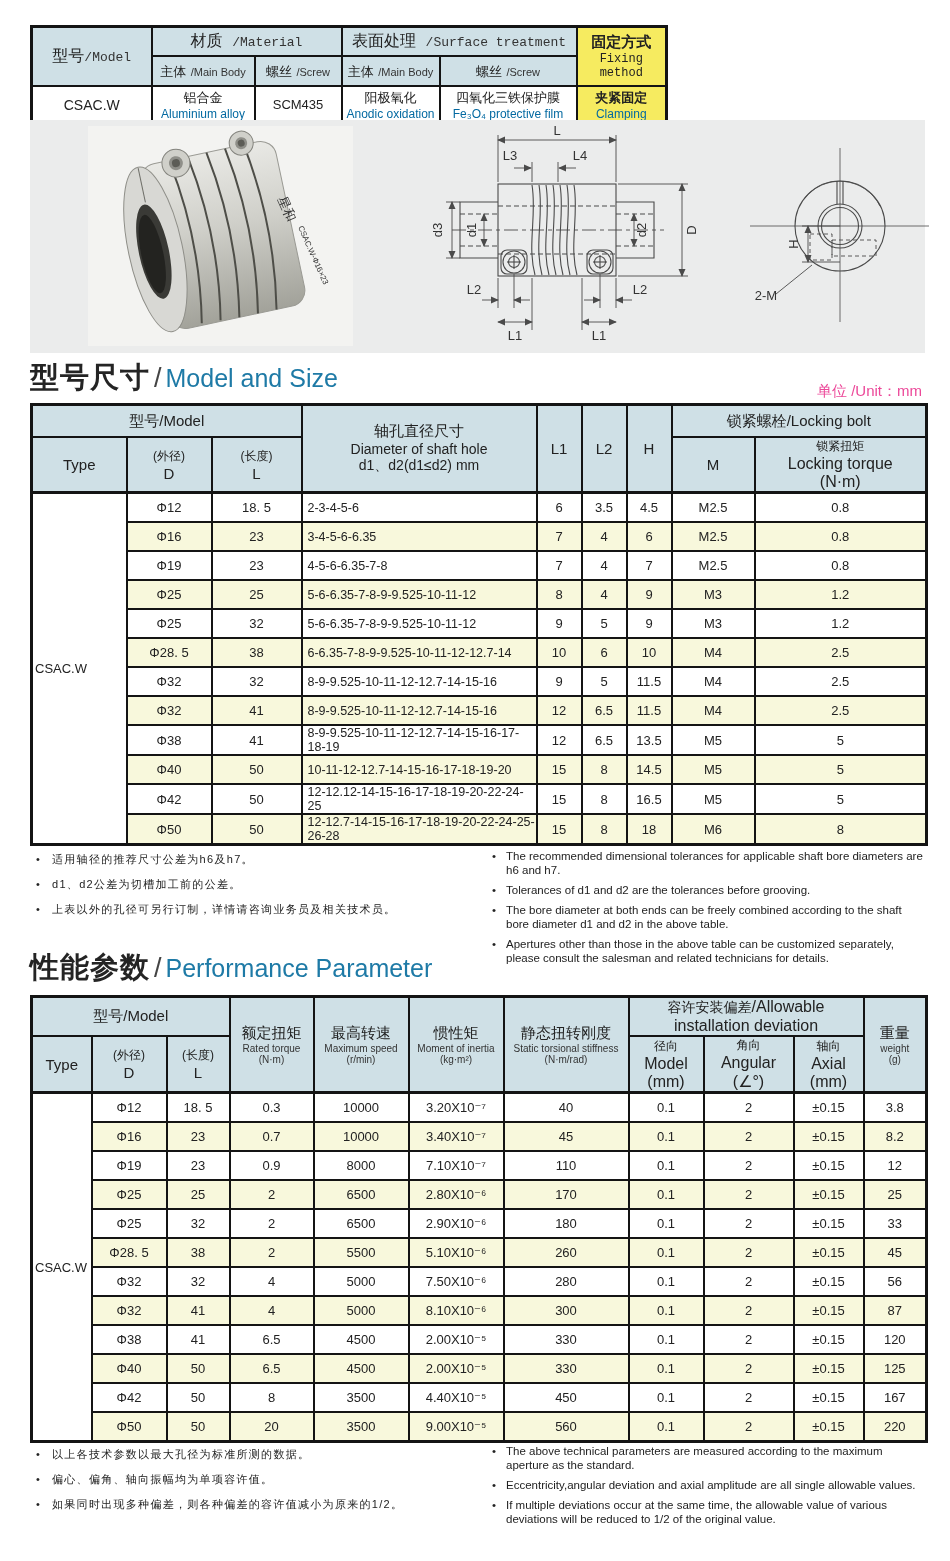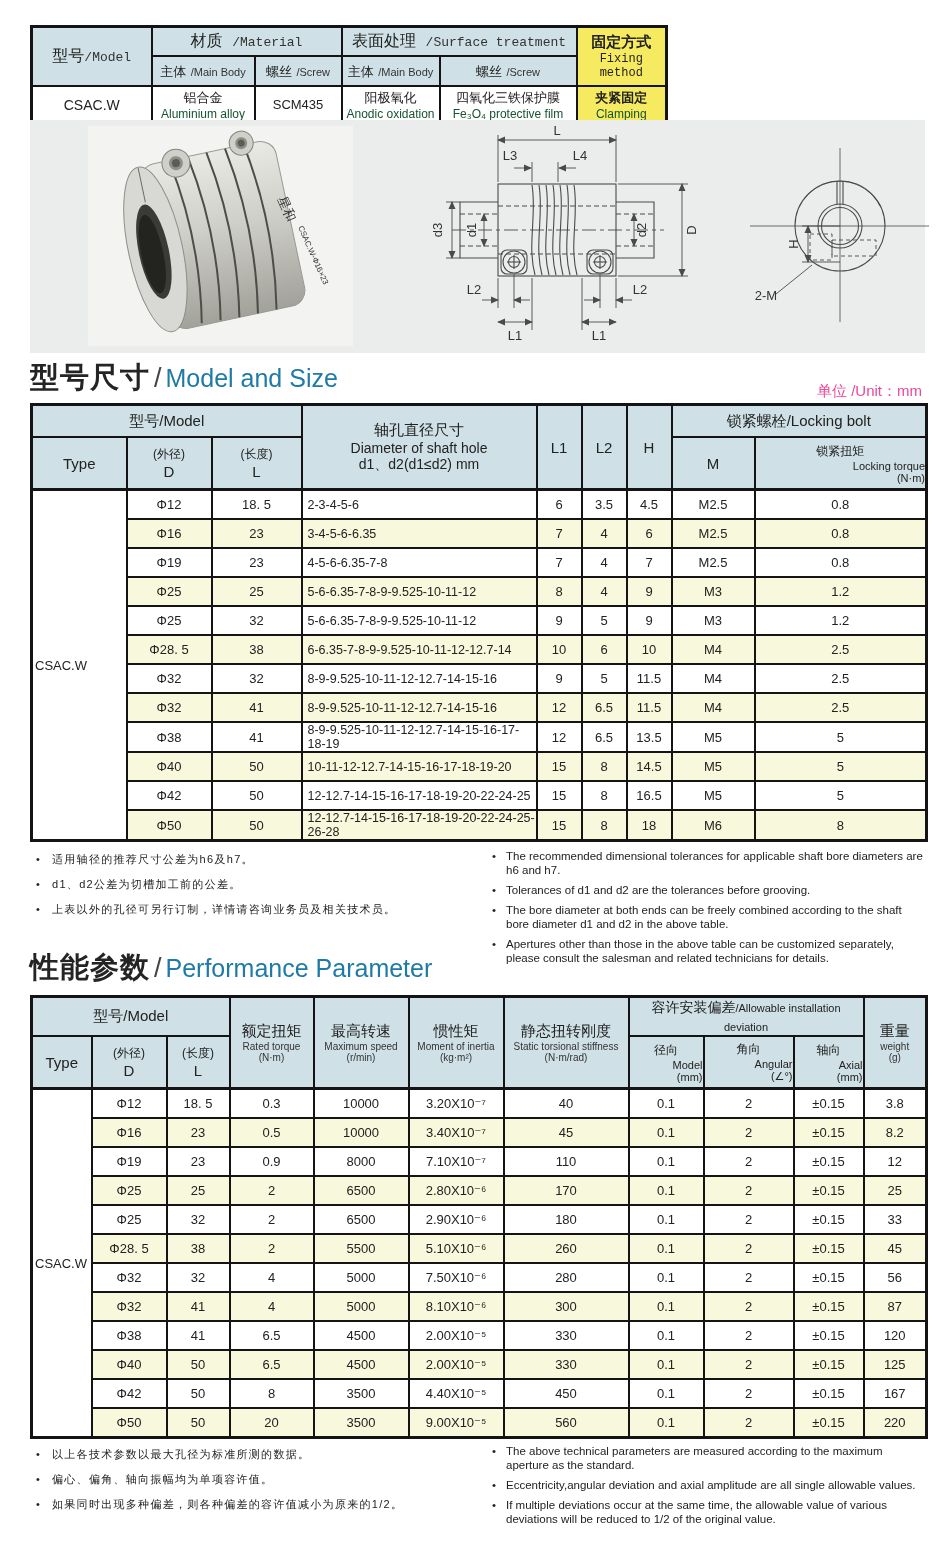--- a/index.html
+++ b/index.html
@@ -16,21 +16,21 @@
   .spec-table tbody td { height:33px; }
   .cnb { font-size:16px; }
   .enb { font-size:13px; color:#333; }
   .cnbs { font-size:13px; }
   .enbs { font-size:11px; color:#333; }
   .fix-head { background:var(--hl,#f6eb60) !important; }
   .fix-head .fx1 { font-size:15px; font-weight:bold; }
   .fix-head .fx2 { font-size:12px; font-weight:normal; }
   td.fix { background:var(--hl,#f6eb60);margin-left:12px; }
   .c1 { font-size:13px; }
-  .c2 { font-size:12px; color:#14532d; }
+  .c2 { font-size:12px; color:#0369a1; }
   .modelname { font-size:14px; }
 
   
   .hero { position:absolute; left:30px; top:120px; width:895px; height:233px; background:#ebecec; }
   .hero svg { position:absolute; }
   #svg-photo { left:58px; top:6px; }
   #svg-side  { left:368px; top:2px; }
   #svg-end   { left:712px; top:14px; }
   svg text { font-family:"Liberation Sans","DejaVu Sans",sans-serif; fill:#333; }
   .dimtxt { font-size:13px; }
@@ -51,21 +51,21 @@
   .data-table thead { border-bottom:3px solid #141414; }
   .data-table tr.hr1 th { height:30px; }
   .data-table tr.hr2 th { height:50px; }
   .data-table td { height:27px; font-size:13px; }
   .data-table tr.alt td { background:var(--alt,#f8f8dc); }
   .data-table td.left { text-align:left; padding-left:5px; font-size:12.5px; }
   .data-table td.type-cell { background:#fff; text-align:left; padding-left:2px; font-size:13px; }
   .h1 { font-size:15px; }
   .h2 { font-size:14px; }
   .hs { font-size:12px; }
-  .hu { font-size:11px;text-align:right; }
+  .hu { font-size:16px; }
   .ph-cn { font-size:15px; }
   .ph-en { font-size:10px; color:#333; }
   #size-table { left:30px; top:403px; width:895px; }
   #perf-table { left:30px; top:995px; width:895px; }
 
   
   .notes { position:absolute; margin:0; padding:0; list-style:none; }
   .notes li { position:relative; }
   .notes li::before { content:"\2022"; position:absolute; left:0; top:0; }
   .notes-cn li { font-size:11px; letter-spacing:1.3px; line-height:1.35; margin-bottom:10px; padding-left:16px; }
@@ -422,21 +422,21 @@
           <td class="left">10-11-12-12.7-14-15-16-17-18-19-20</td>
           <td>15</td>
           <td>8</td>
           <td>14.5</td>
           <td>M5</td>
           <td>5</td>
         </tr>
         <tr>
           <td>Φ42</td>
           <td>50</td>
-          <td class="left">12-12.7-14-15-16-17-18-19-20-22-24-25</td>
+          <td class="left">12-12.12-14-15-16-17-18-19-20-22-24-25</td>
           <td>15</td>
           <td>8</td>
           <td>16.5</td>
           <td>M5</td>
           <td>5</td>
         </tr>
         <tr class="alt">
           <td>Φ50</td>
           <td>50</td>
           <td class="left">12-12.7-14-15-16-17-18-19-20-22-24-25-26-28</td>
@@ -546,21 +546,21 @@
           <td>3.20X10⁻⁷</td>
           <td>40</td>
           <td>0.1</td>
           <td>2</td>
           <td>±0.15</td>
           <td>3.8</td>
         </tr>
         <tr class="alt">
           <td>Φ16</td>
           <td>23</td>
-          <td>0.5</td>
+          <td>0.7</td>
           <td>10000</td>
           <td>3.40X10⁻⁷</td>
           <td>45</td>
           <td>0.1</td>
           <td>2</td>
           <td>±0.15</td>
           <td>8.2</td>
         </tr>
         <tr>
           <td>Φ19</td>

